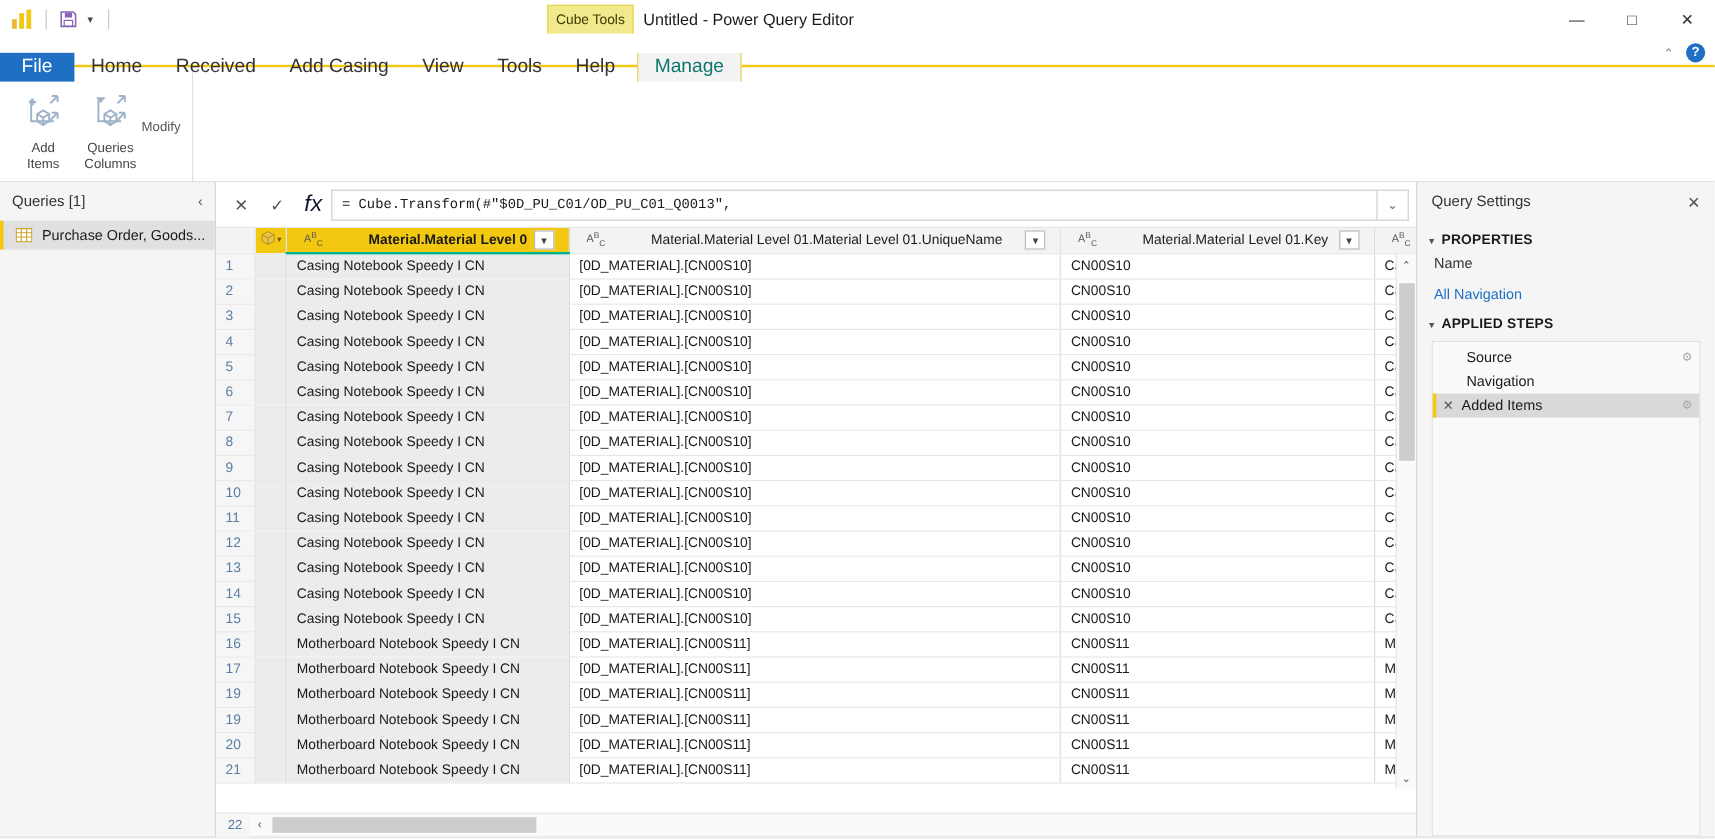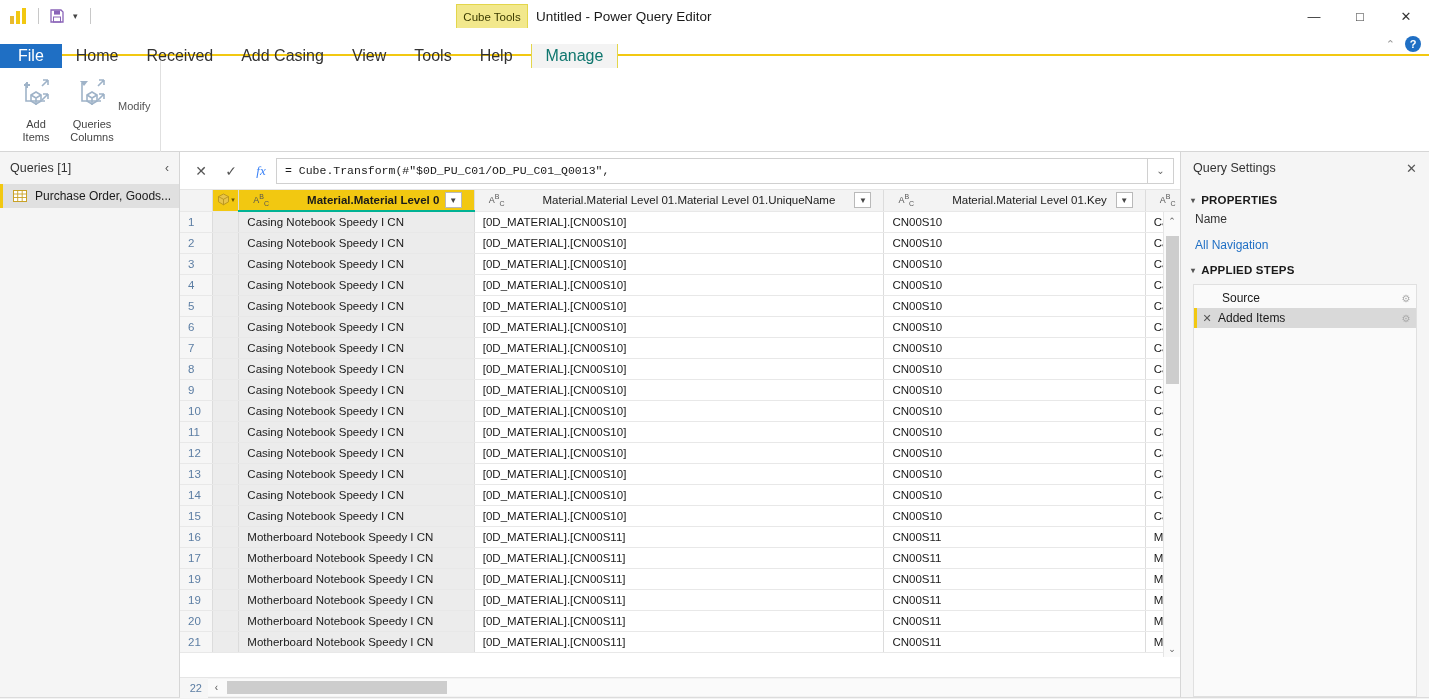--- a/index.html
+++ b/index.html
@@ -103,22 +103,22 @@
   .center { flex:1; display:flex; flex-direction:column; background:#fff; min-width:0; }
 
   .formulabar {
     height:38px; display:flex; align-items:center; padding:0 6px; gap:0;
     background:#fff; border-bottom:1px solid #e5e5e5;
   }
   .fb-btn {
     width:30px; height:26px; display:flex; align-items:center; justify-content:center;
     font-size:14px; color:#555;
   }
-  .fb-fx { font-style:italic; font-size:13px; color:#3b82f6; width:30px;
-           display:flex; align-items:center; justify-content:center;font-family:Liberation Serif, serif;}
+  .fb-fx { font-style:italic; font-size:19px; color:#0f172a; width:30px;
+           display:flex; align-items:center; justify-content:center;}
   .fb-input {
     flex:1; height:26px; border:1px solid #d0d0d0; background:#fff;
     display:flex; align-items:center; padding:0 8px;
     font-family:"Liberation Mono", monospace; font-size:11.5px; color:#1a1a1a;
   }
   .fb-expand { width:26px; height:26px; border:1px solid #d0d0d0; border-left:none;
     display:flex; align-items:center; justify-content:center; font-size:10px; color:#666; }
 
   
   .grid-wrap { flex:1; position:relative; overflow:hidden; background:#fff; }
@@ -601,20 +601,25 @@
       <span class="sec-tri">▾</span>
       <span>APPLIED STEPS</span>
     </div>
 
     <div class="steps-box">
       <div class="step">
         <span class="step-indent"></span>
         <span class="step-name">Source</span>
         <span class="step-gear">⚙</span>
       </div>
+      <div class="step">
+        <span class="step-indent"></span>
+        <span class="step-name">Navigation</span>
+        <span class="step-gear"></span>
+      </div>
       <div class="step active">
         <span class="step-x">✕</span>
         <span class="step-name">Added Items</span>
         <span class="step-gear">⚙</span>
       </div>
     </div>
   </div>
 </div>
 
 <div class="statusbar">

